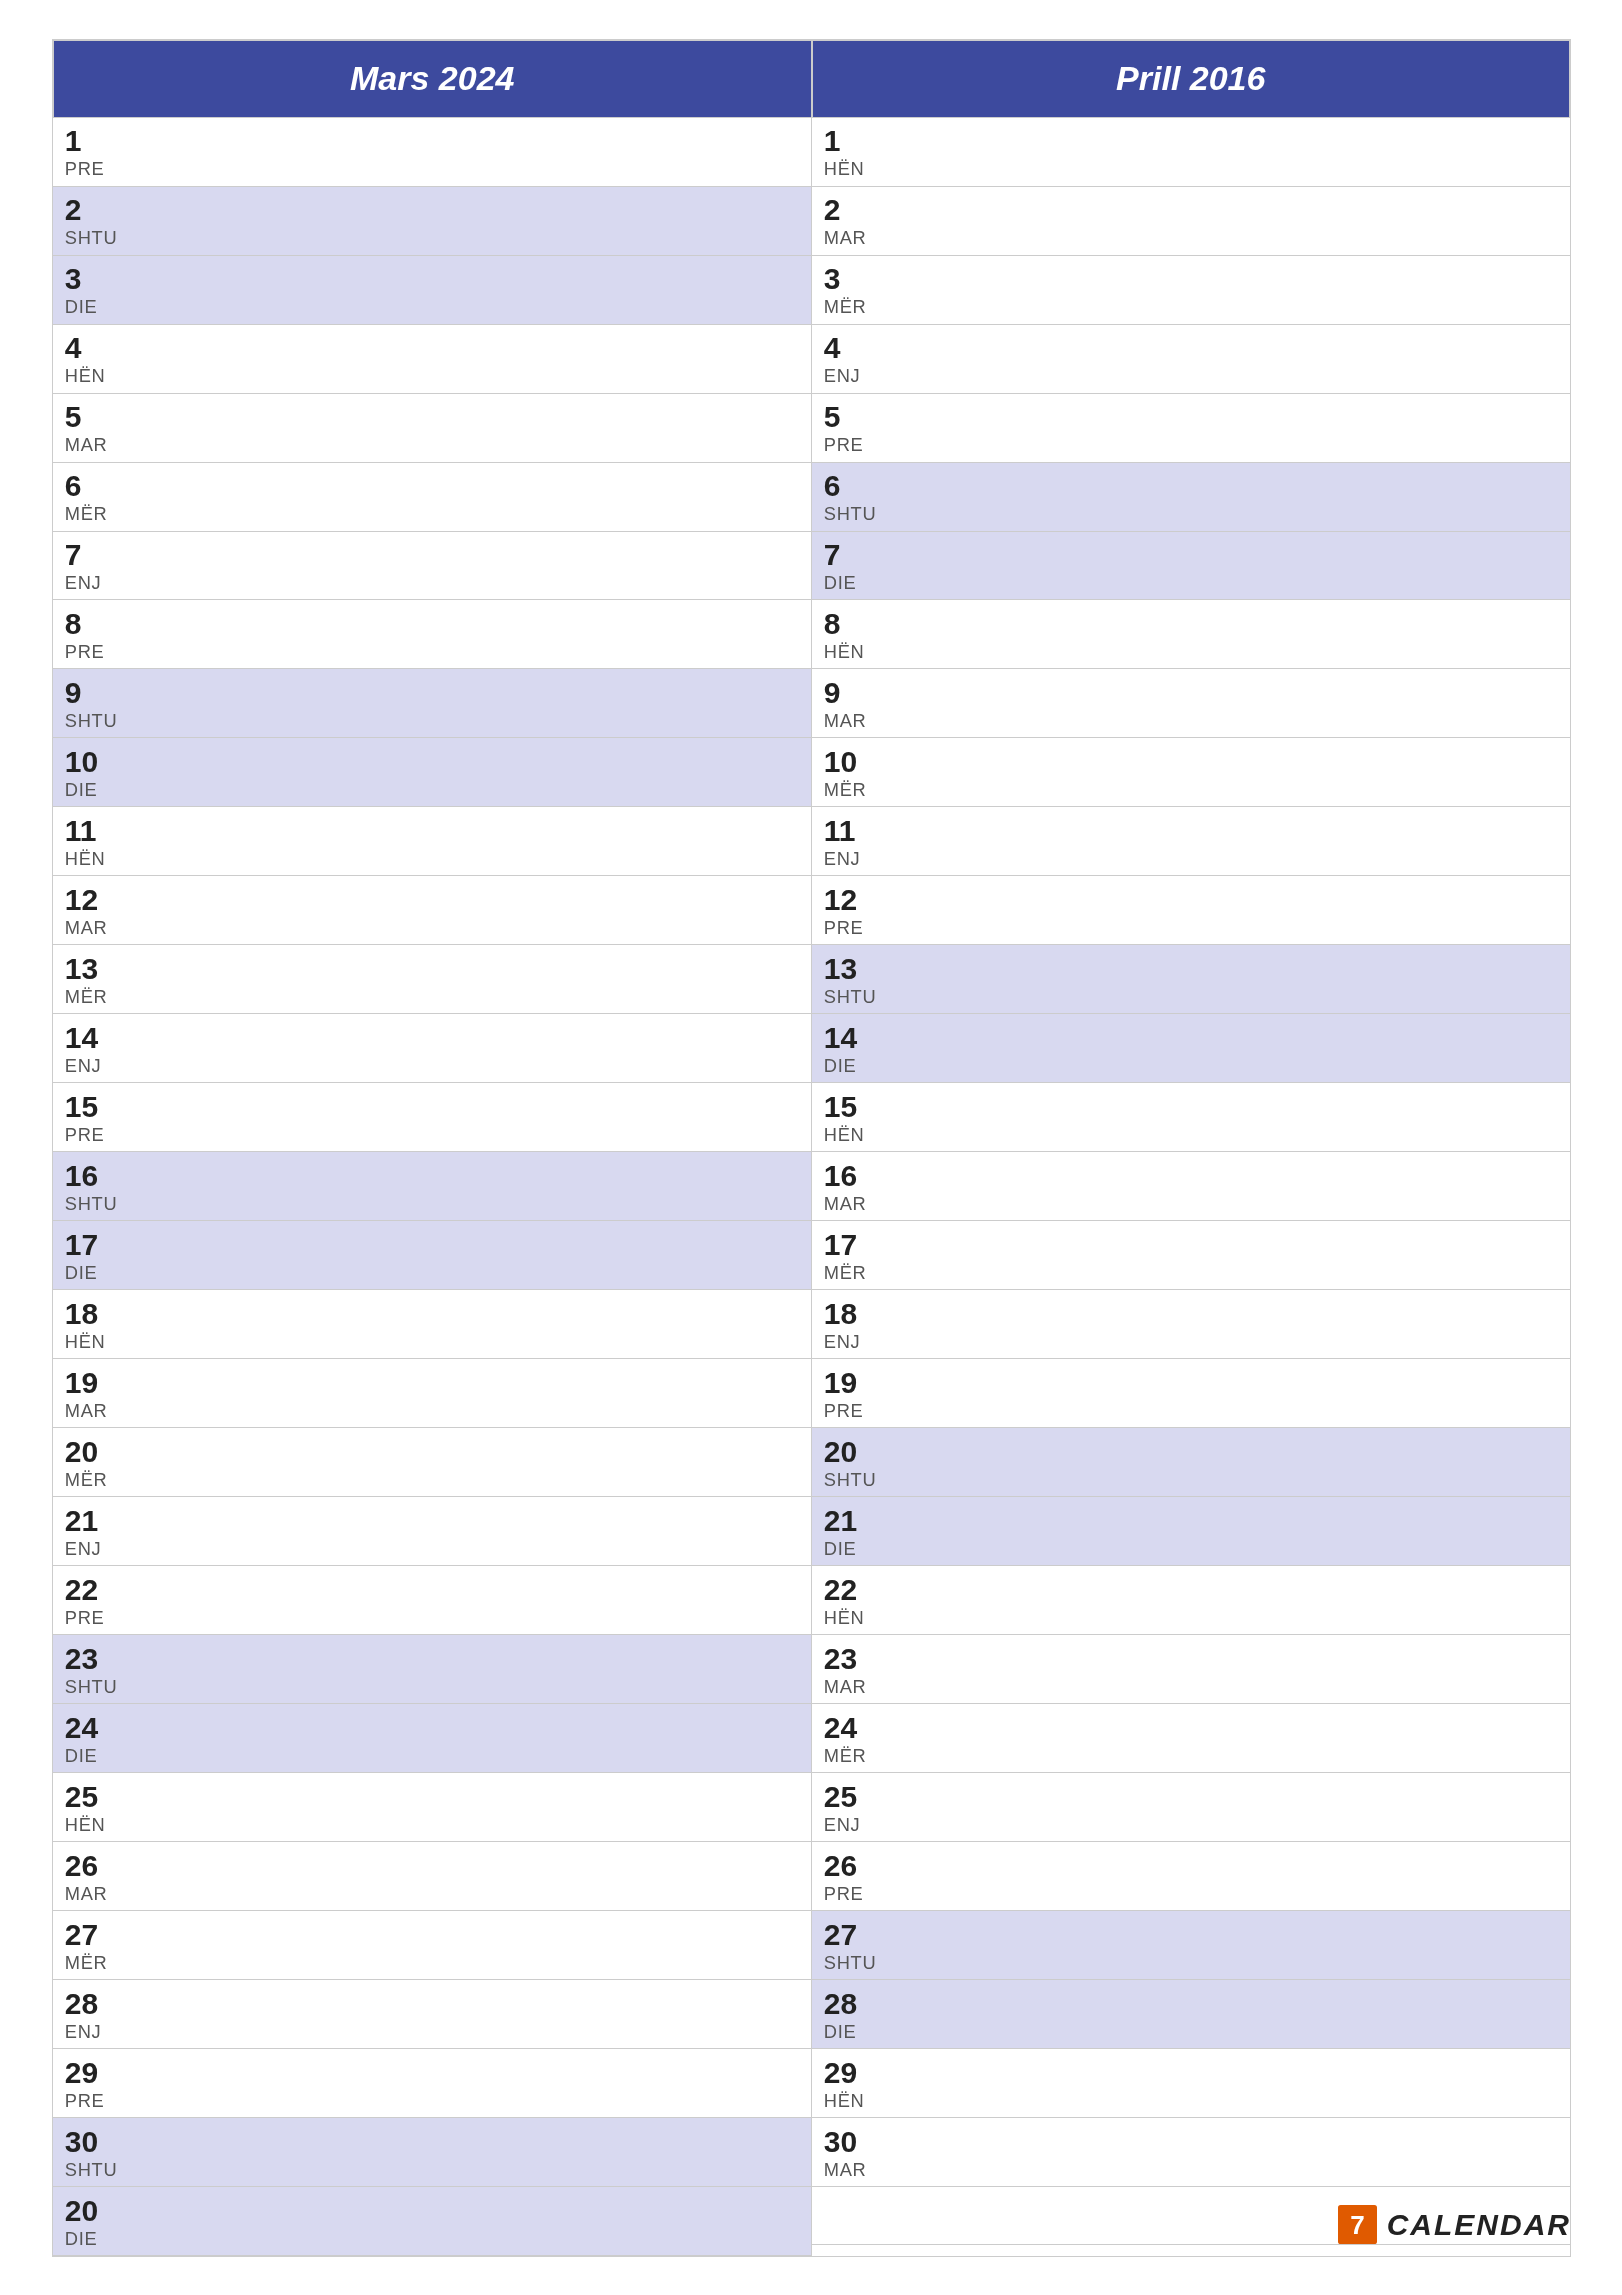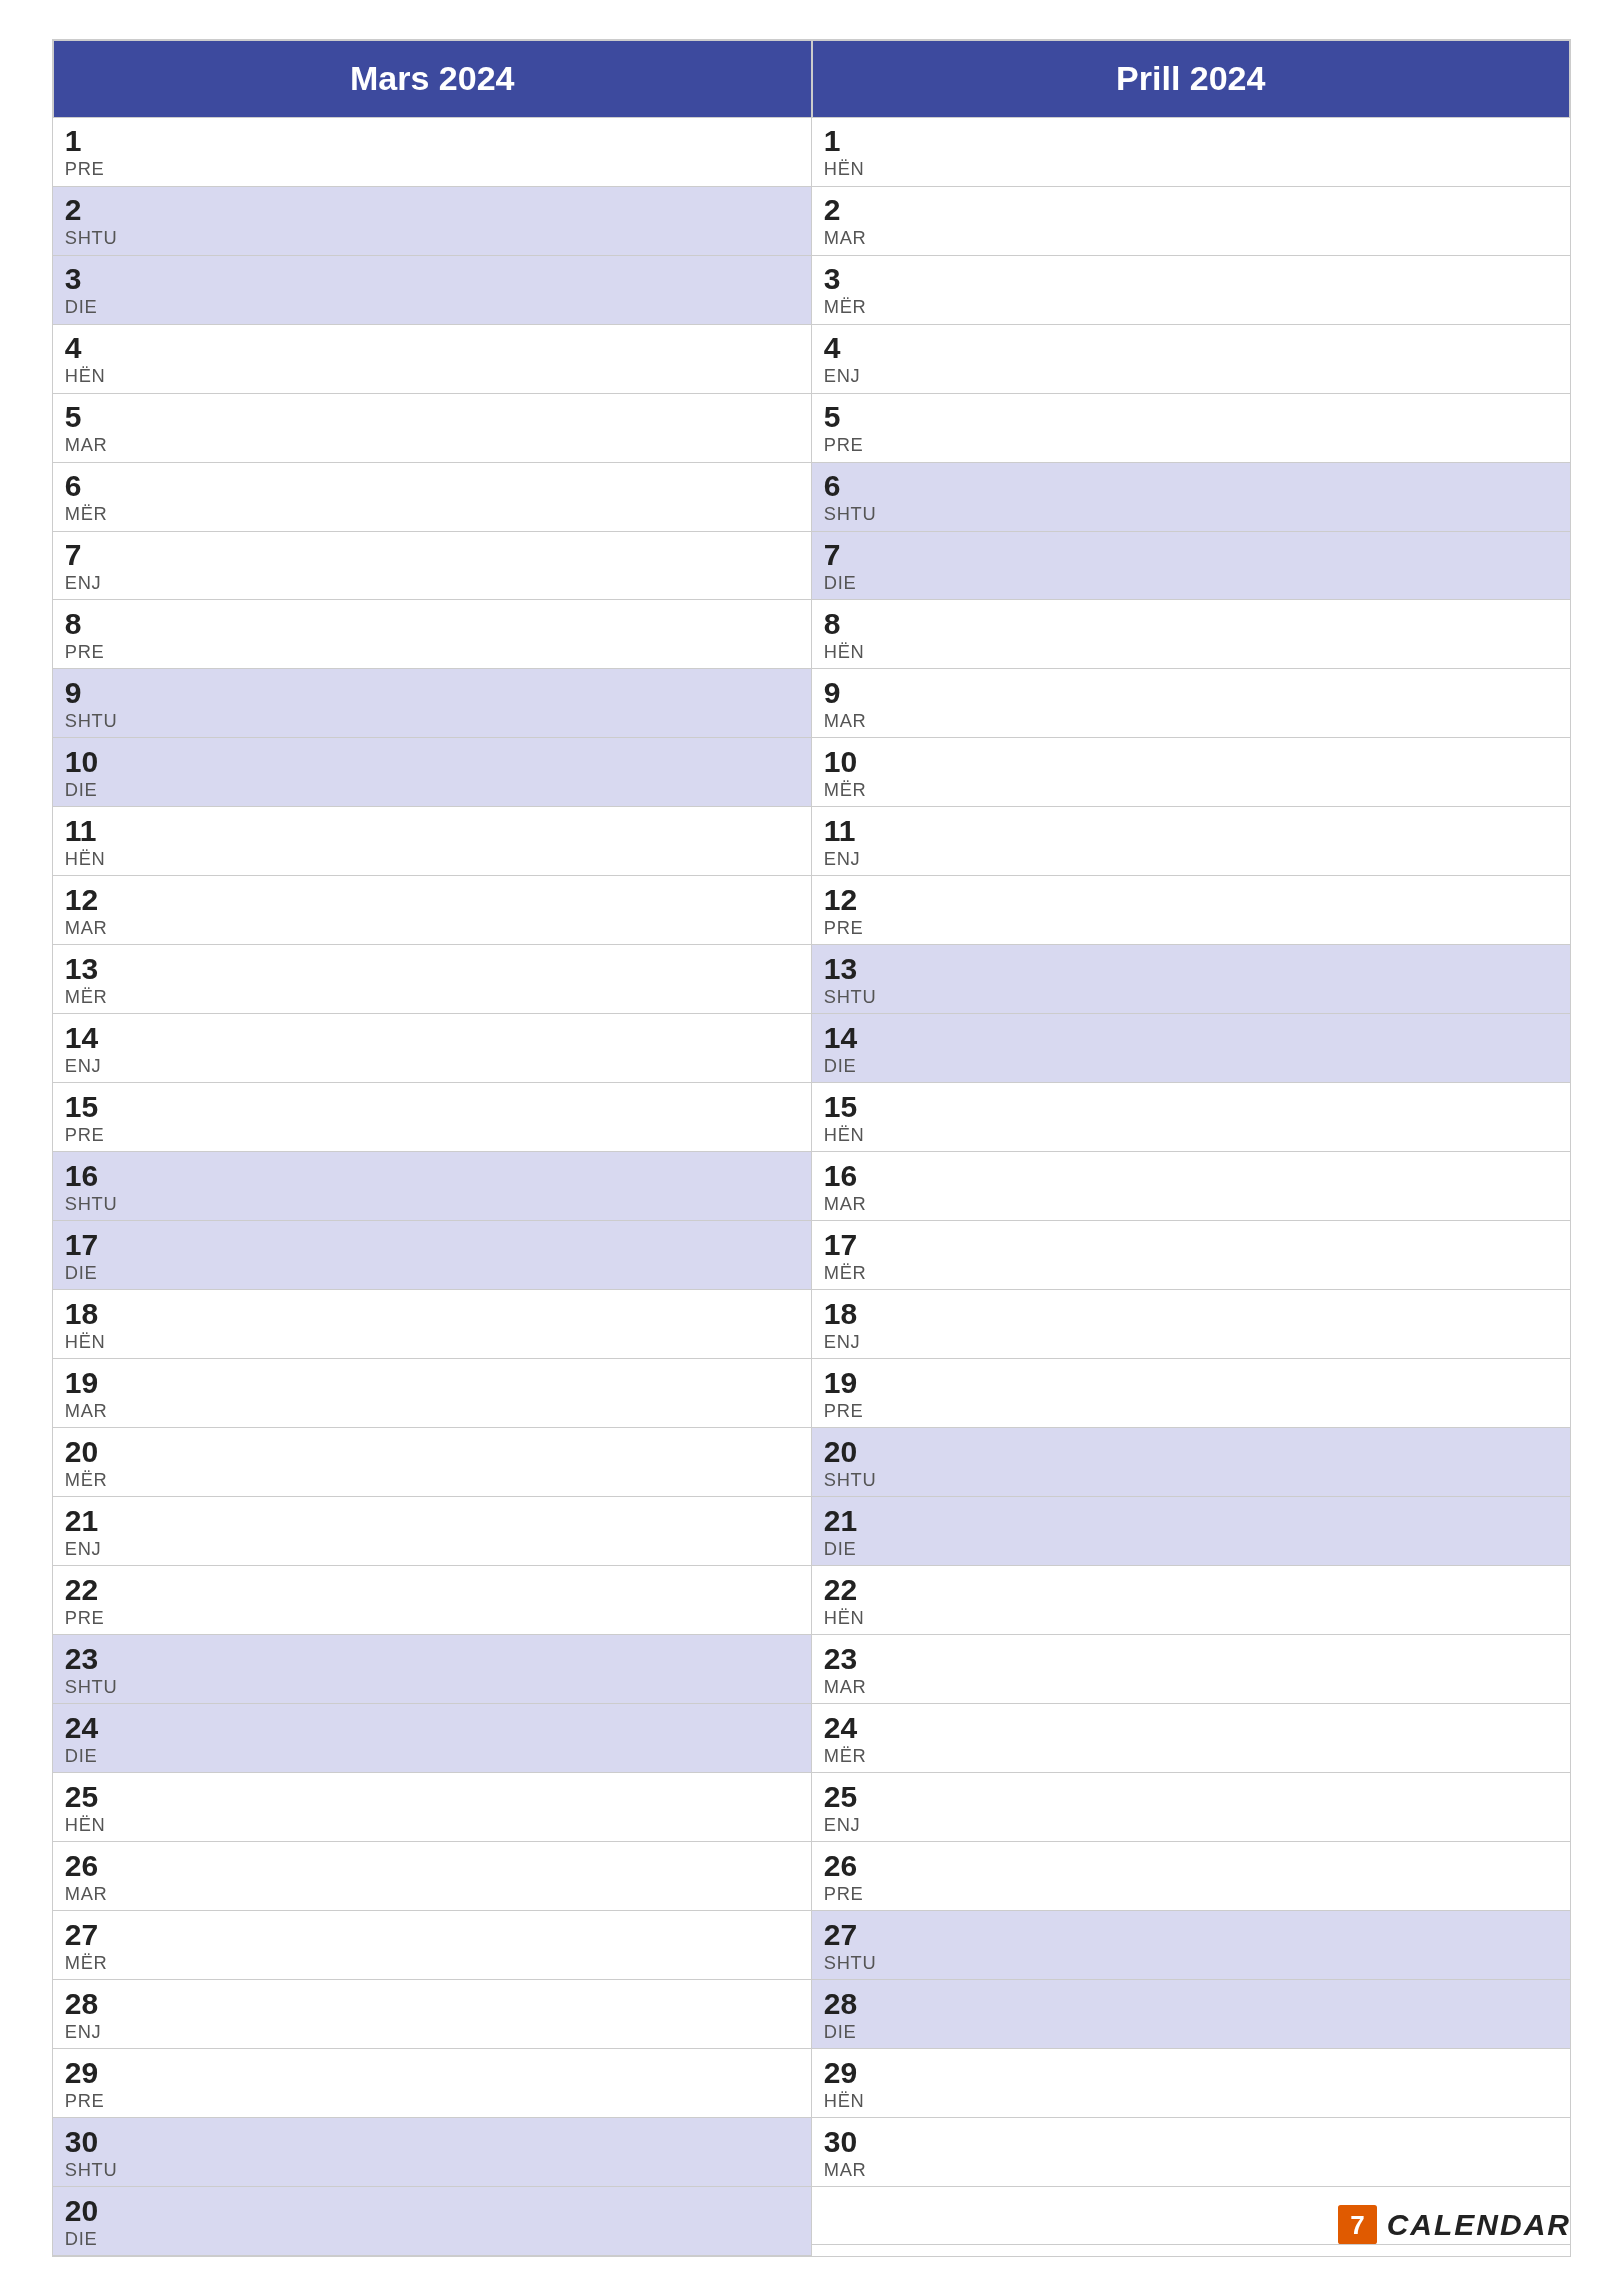--- a/index.html
+++ b/index.html
@@ -17,20 +17,21 @@
       position: relative;
     }
     .calendar-grid {
       width: 100%;
       border: 1.3px solid #cccccc;
       border-collapse: collapse;
     }
     .header-row {
       display: flex;
       width: 100%;
+      font-style: italic;
     }
     .header-cell {
       background-color: #3d4a9e;
       color: #ffffff;
       font-size: 34px;
       font-weight: bold;
       text-align: center;
       padding: 18.3px 13px;
       flex: 1;
       border: 0.7px solid #cccccc;
@@ -99,21 +100,21 @@
     }
   </style>
 </head>
 <body>
 
 <div class="page">
   <div class="calendar-grid">
 
     <div class="header-row">
       <div class="header-cell">Mars 2024</div>
-      <div class="header-cell">Prill 2024</div>
+      <div class="header-cell">Prill 2016</div>
     </div>
 
     <div class="days-container">
       <div class="month-column" id="mars-column">
           <div class="day-row">
             <div class="day-number">1</div>
             <div class="day-name">PRE</div>
           </div>
           <div class="day-row weekend">
             <div class="day-number">2</div>

